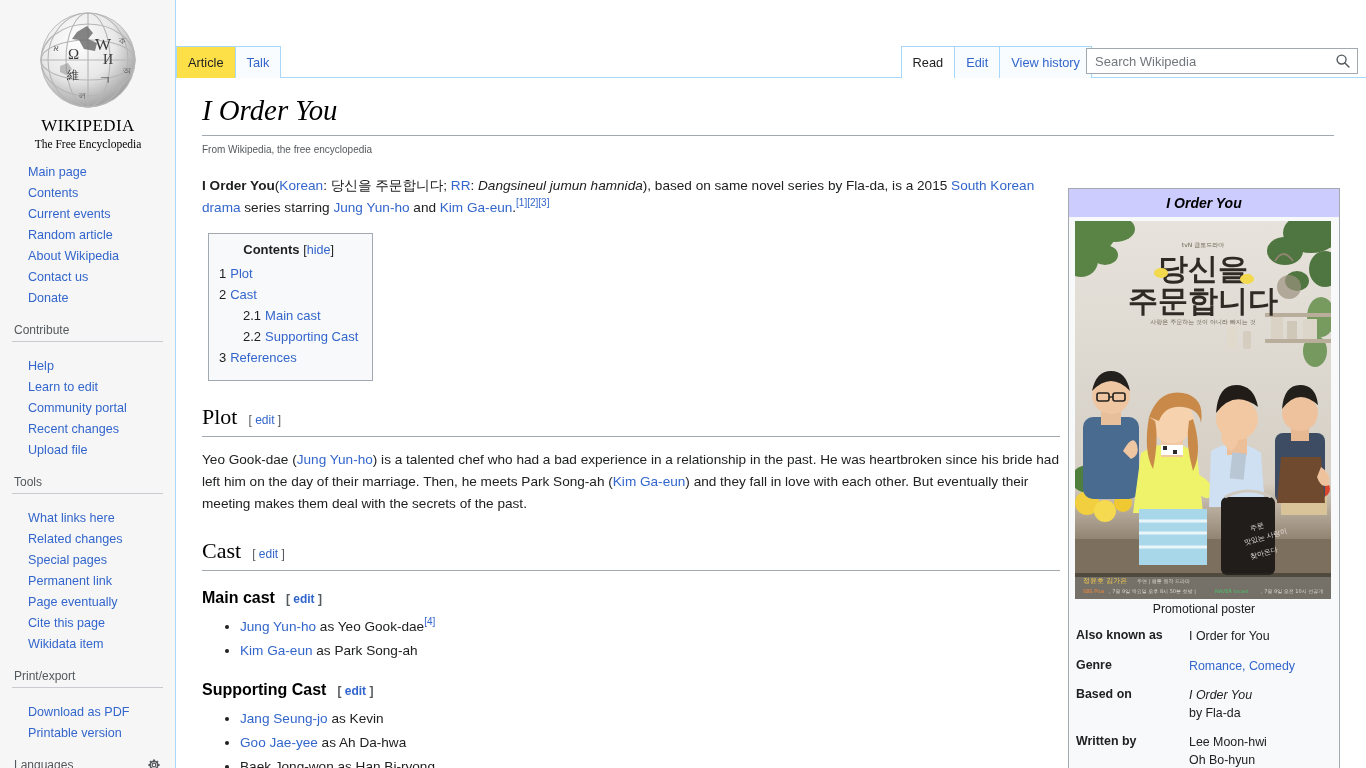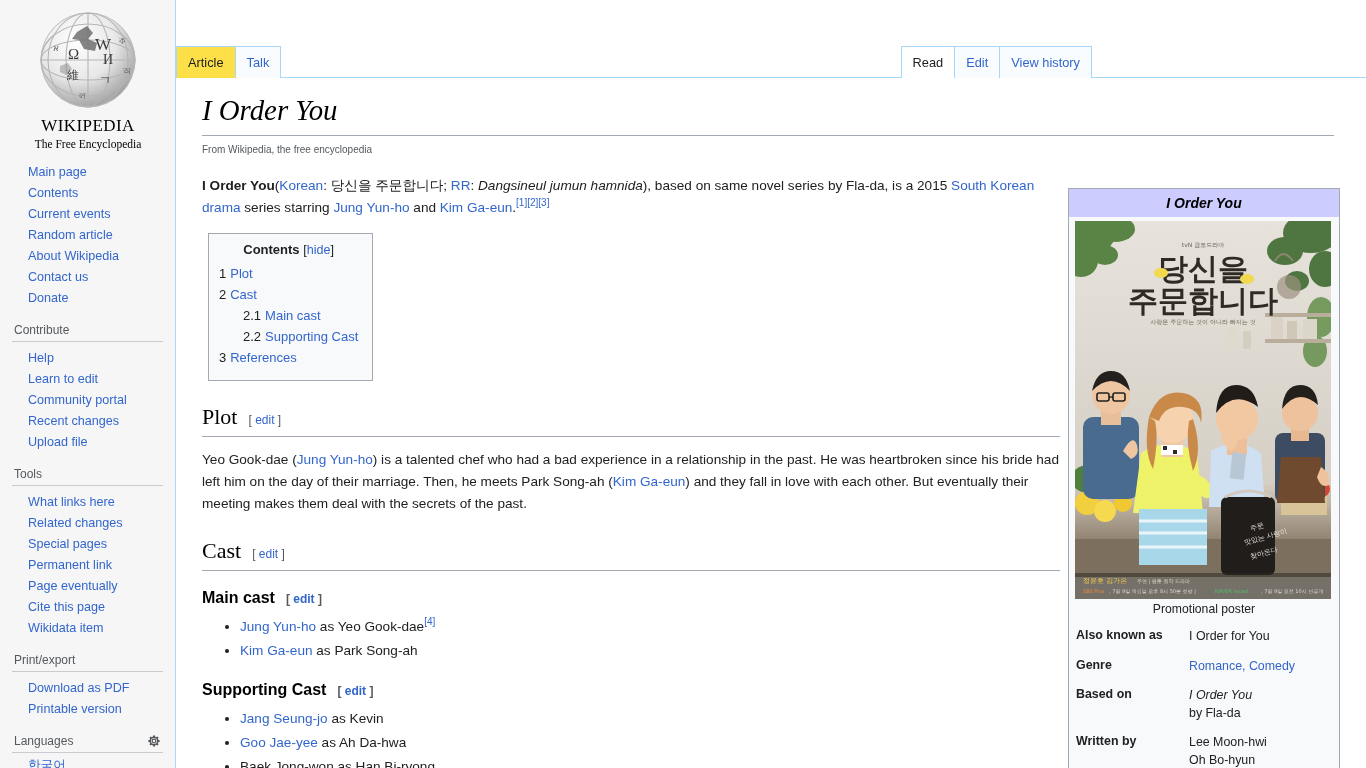--- a/index.html
+++ b/index.html
@@ -50,21 +50,21 @@
     font-family: "Liberation Serif", serif;
     font-size: 17px; letter-spacing: 0.4px;
     color: #000; margin-top: 2px;
   }
   .tagline {
     font-family: "Liberation Serif", serif;
     font-size: 11.5px; color: #000; margin-top: 2px;
   }
   .portal-heading {
     font-size: 12px; color: #54595d; padding: 4px 0 4px 14px;
-    margin: 10px 12px 6px 12px; border-bottom: 1px solid #c8ccd1;
+    margin: 10px 12px 14px 12px; border-bottom: 1px solid #c8ccd1;
     padding-left: 2px;
   }
   .portal-list { list-style: none; margin: 2px 0 0 0; padding: 0; }
   .portal-list li { padding: 1px 0 1px 28px; font-size: 12.6px; line-height: 19px; }
   .portal-list li a { color: #3366cc; }
   .portal-first { }
   .lang-head-row {
     display:flex; justify-content:space-between;
     margin: 10px 12px 0 12px; border-bottom: 1px solid #c8ccd1;
     padding: 4px 2px 4px 2px;
@@ -310,20 +310,29 @@
       <div class="ns-tab selected">Article</div>
       <div class="ns-tab">Talk</div>
     </div>
 
     <div class="tabs-right">
       <div class="view-tab selected">Read</div>
       <div class="view-tab">Edit</div>
       <div class="view-tab">View history</div>
     </div>
 
+    <div class="search-box">
+      <input class="search-input" type="text" placeholder="Search Wikipedia" style="">
+      <button class="search-btn">
+        <svg width="16" height="16" viewBox="0 0 20 20">
+          <circle cx="8.2" cy="8.2" r="5.6" fill="none" stroke="#54595d" stroke-width="1.7"></circle>
+          <line x1="12.4" y1="12.4" x2="17.4" y2="17.4" stroke="#54595d" stroke-width="1.9" stroke-linecap="round"></line>
+        </svg>
+      </button>
+    </div>
 
     <div class="body-content">
 
       <h1 class="firstHeading">I Order You</h1>
       <div class="siteSub">From Wikipedia, the free encyclopedia</div>
 
       <div class="text-col">
 
         
         <p class="lead"><b>I Order You</b><span>(</span><a>Korean</a><span>: </span><span>당신을 주문합니다</span><span>; </span><a>RR</a><span>: </span><i>Dangsineul jumun hamnida</i><span>)</span><span>, based on same novel series by Fla-da, is a 2015 </span><a>South Korean drama</a><span> series starring </span><a>Jung Yun-ho</a><span> and </span><a>Kim Ga-eun</a><span>.</span><sup class="ref"><a>[1][2][3]</a></sup></p>

